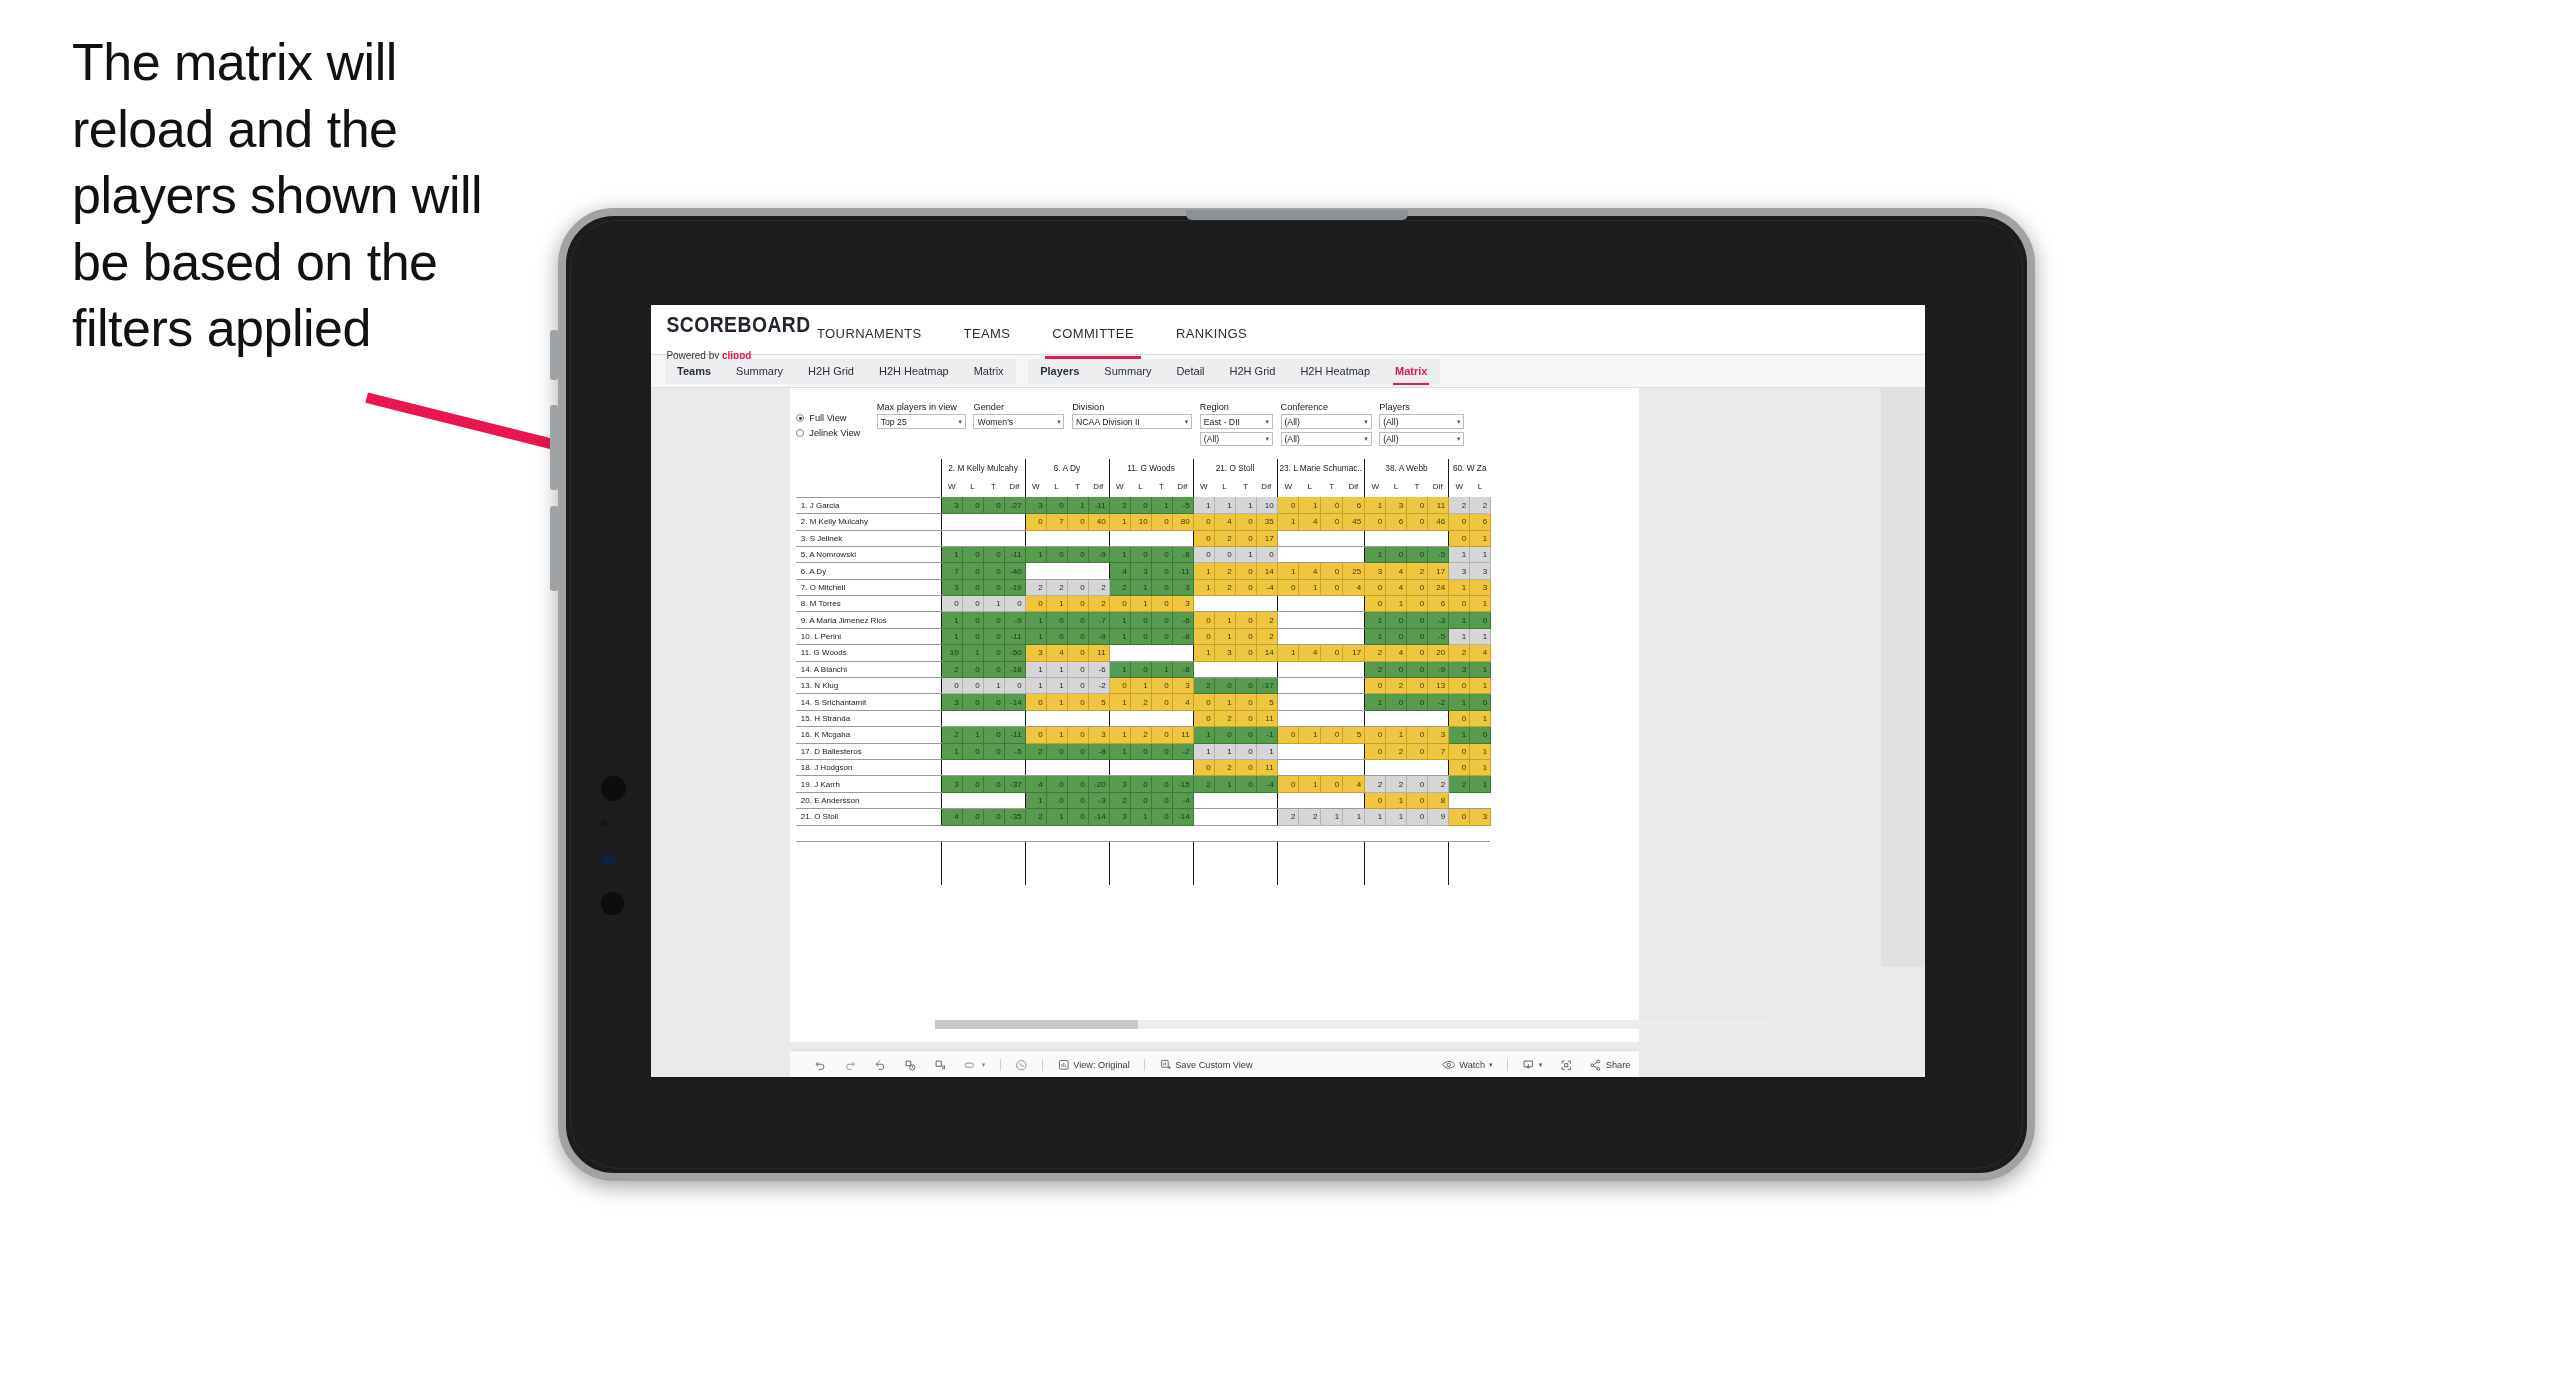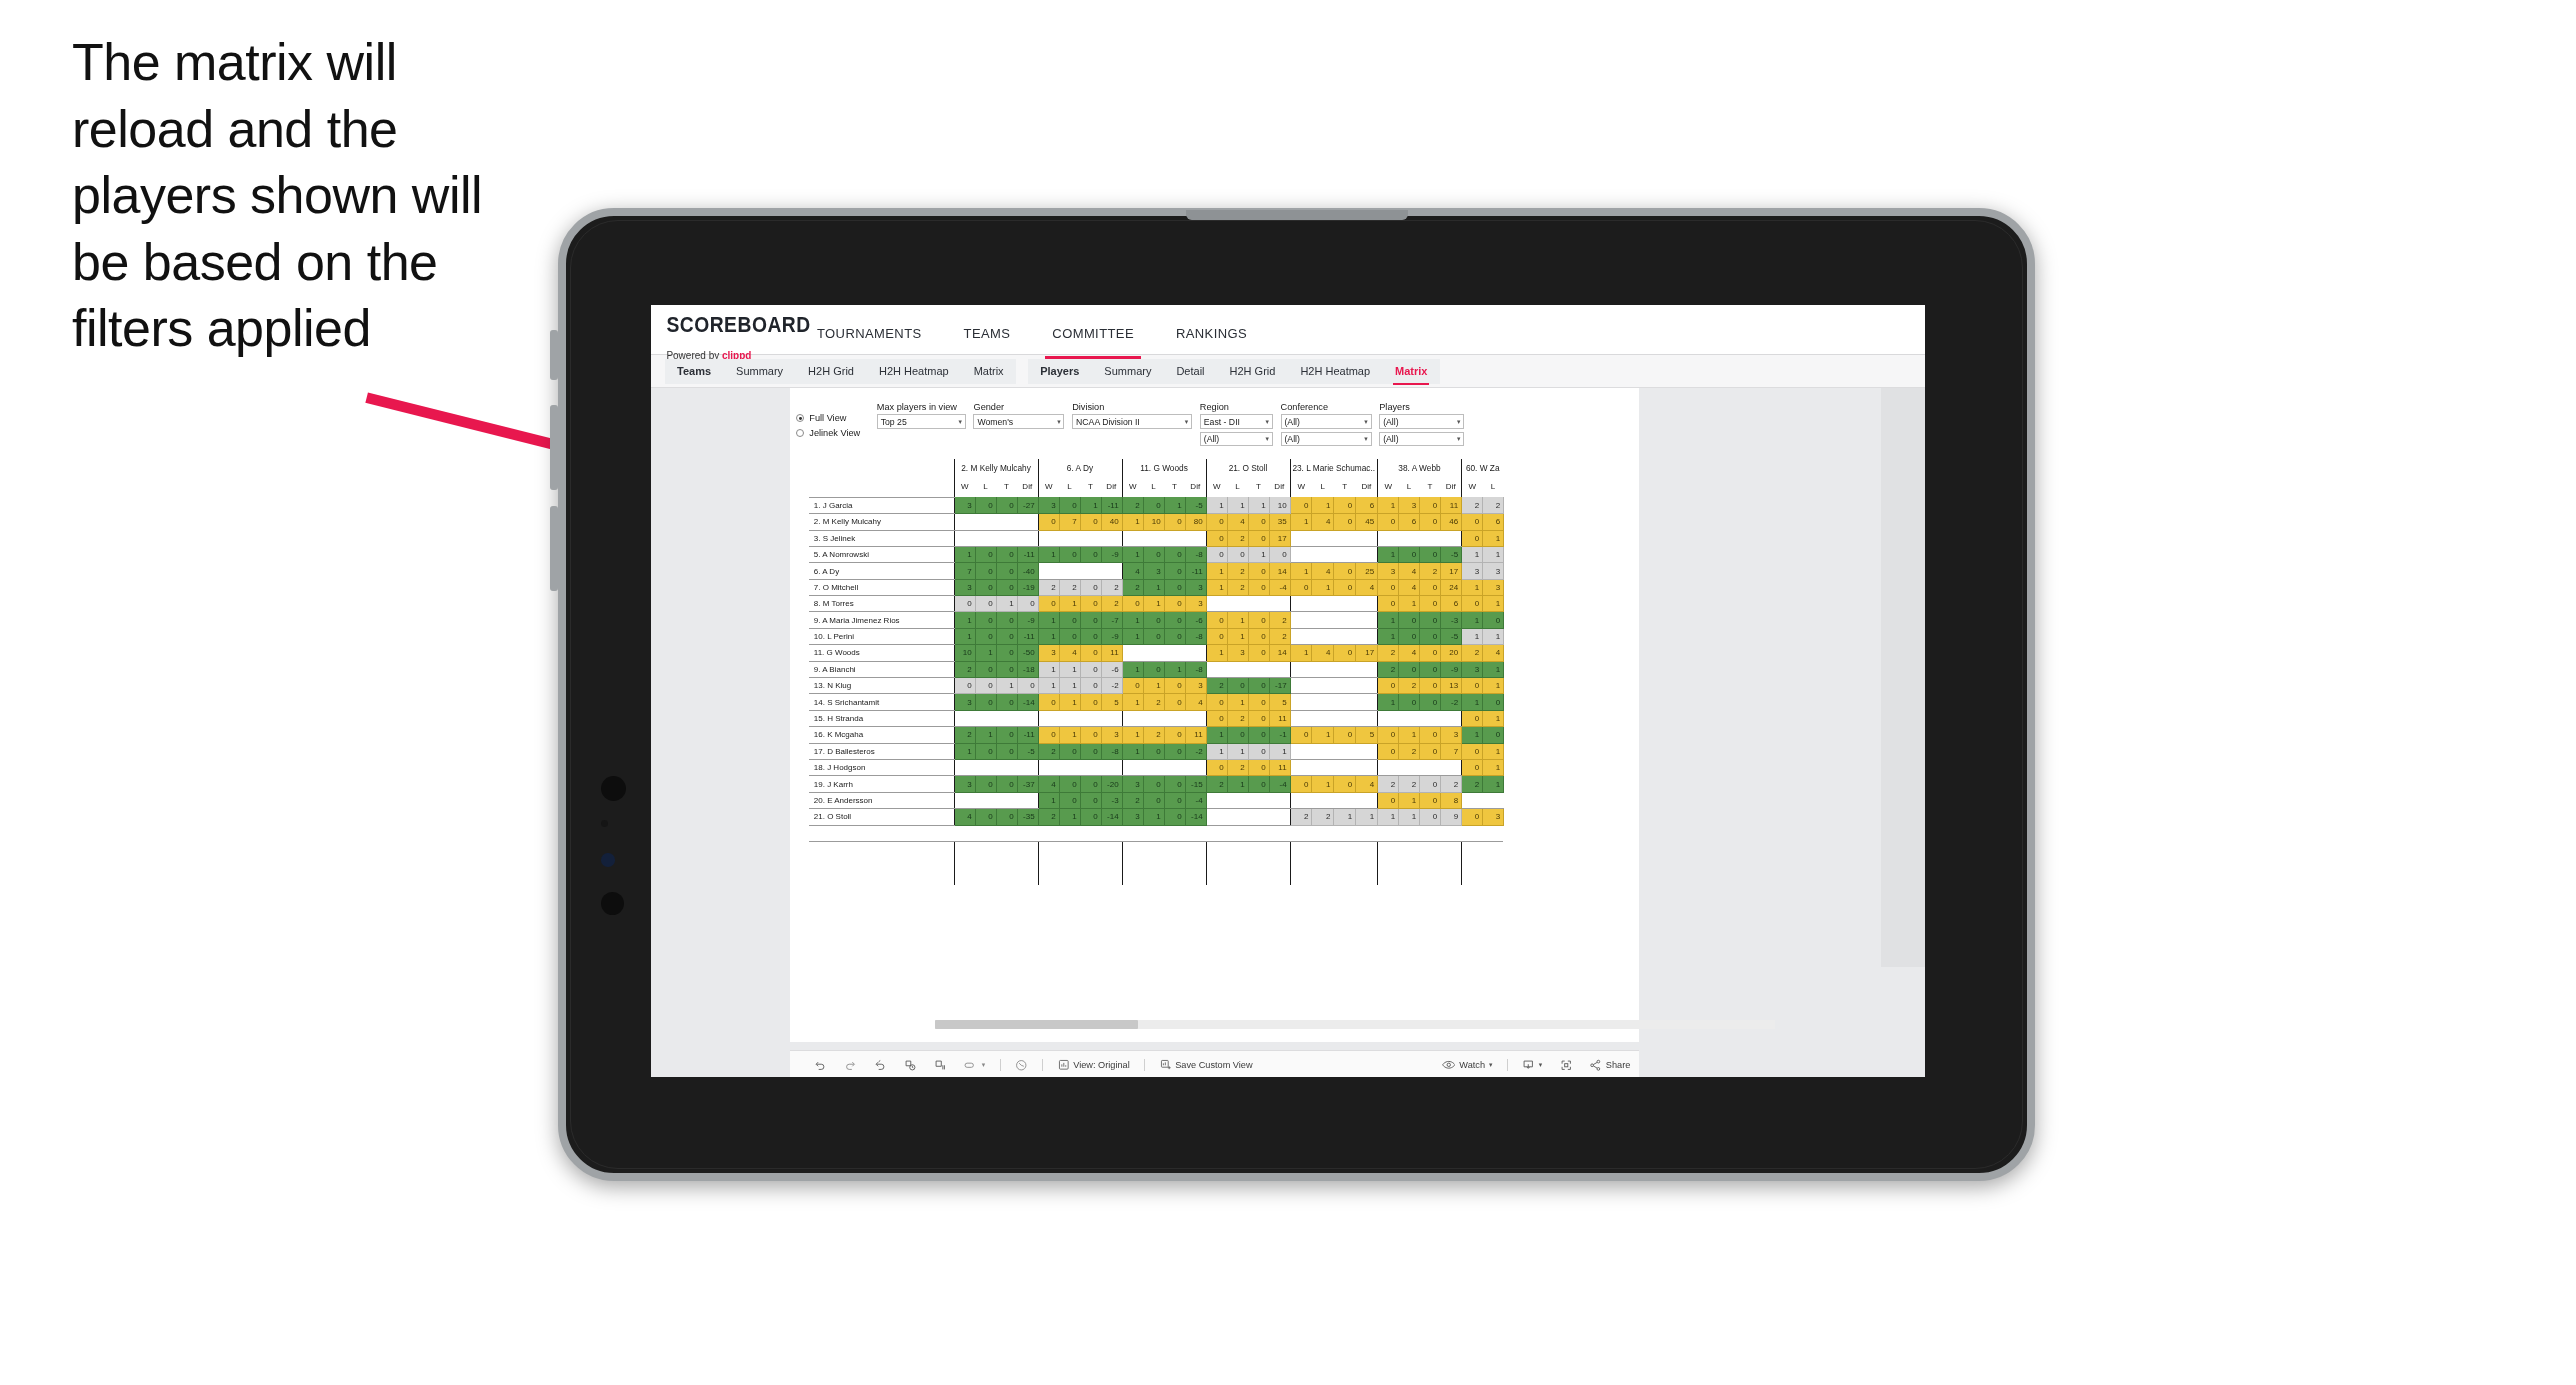--- a/index.html
+++ b/index.html
@@ -117,21 +117,21 @@
   }
   .select .caret{ position:absolute; right:2.9px; font-size:6.8px; color:#555; }
   .w-tall{ width:89px; }
   .w-med{ width:91px; }
   .w-div{ width:120px; }
   .w-reg{ width:73px; }
   .w-conf{ width:91px; }
   .w-play{ width:85px; }
 
   
-  .matrix-wrap{ position:relative; margin-top:5.8px; padding-left:19px; }
+  .matrix-wrap{ position:relative; margin-top:5.8px; padding-left:6px; }
   table.matrix{ border-collapse:collapse; font-size:8px; font-family:"Liberation Sans", sans-serif; color:#1a1a1a; }
   table.matrix th, table.matrix td{ padding:0; }
   .rowname{
     width:145px; height:16.4px; text-align:left; padding-left:4.8px !important;
     border-bottom:1px solid #9b9b9b; white-space:nowrap; font-weight:400; background:#fff;
   }
   .grp-title{
     height:17.4px; text-align:center; font-weight:400; font-size:8.3px;
     border-left:1.5px solid #1a1a1a; white-space:nowrap; padding:0 1.9px !important;
   }
@@ -646,21 +646,21 @@
                     <td class="cell y">0</td>
                     <td class="cell y">17</td>
                     <td class="cell y bstart">2</td>
                     <td class="cell y">4</td>
                     <td class="cell y">0</td>
                     <td class="cell y">20</td>
                     <td class="cell y bstart">2</td>
                     <td class="cell y">4</td>
                   </tr>
                   <tr>
-                    <th class="rowname">9. A Bianchi</th>
+                    <th class="rowname">14. A Bianchi</th>
                     <td class="cell g bstart">2</td>
                     <td class="cell g">0</td>
                     <td class="cell g">0</td>
                     <td class="cell g">-18</td>
                     <td class="cell n bstart">1</td>
                     <td class="cell n">1</td>
                     <td class="cell n">0</td>
                     <td class="cell n">-6</td>
                     <td class="cell g bstart">1</td>
                     <td class="cell g">0</td>

